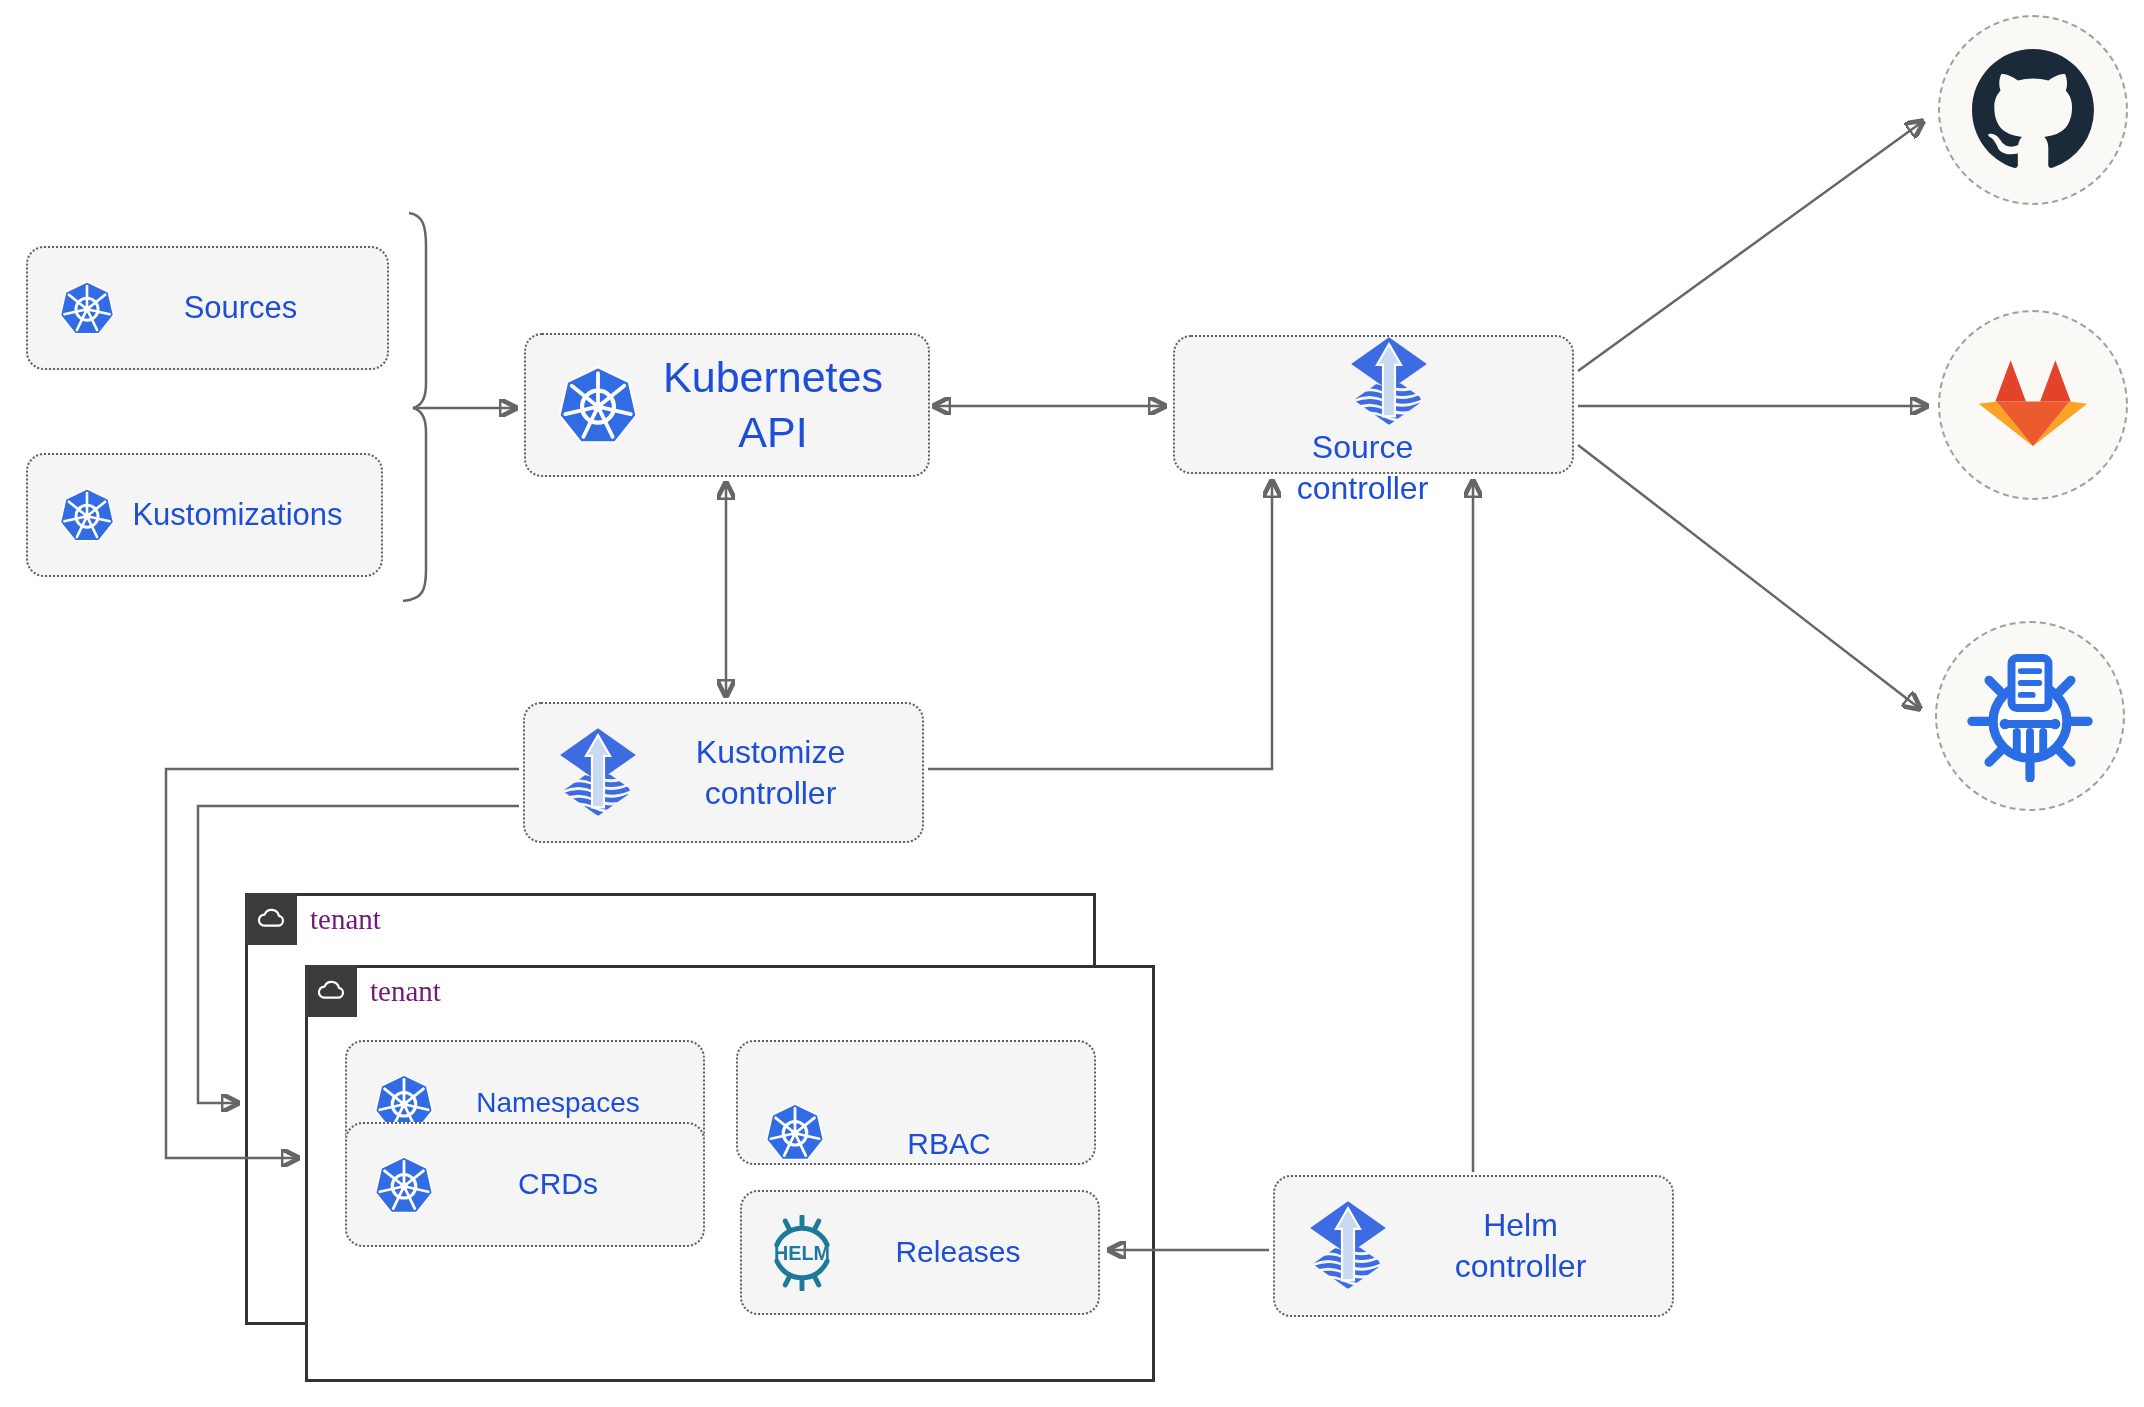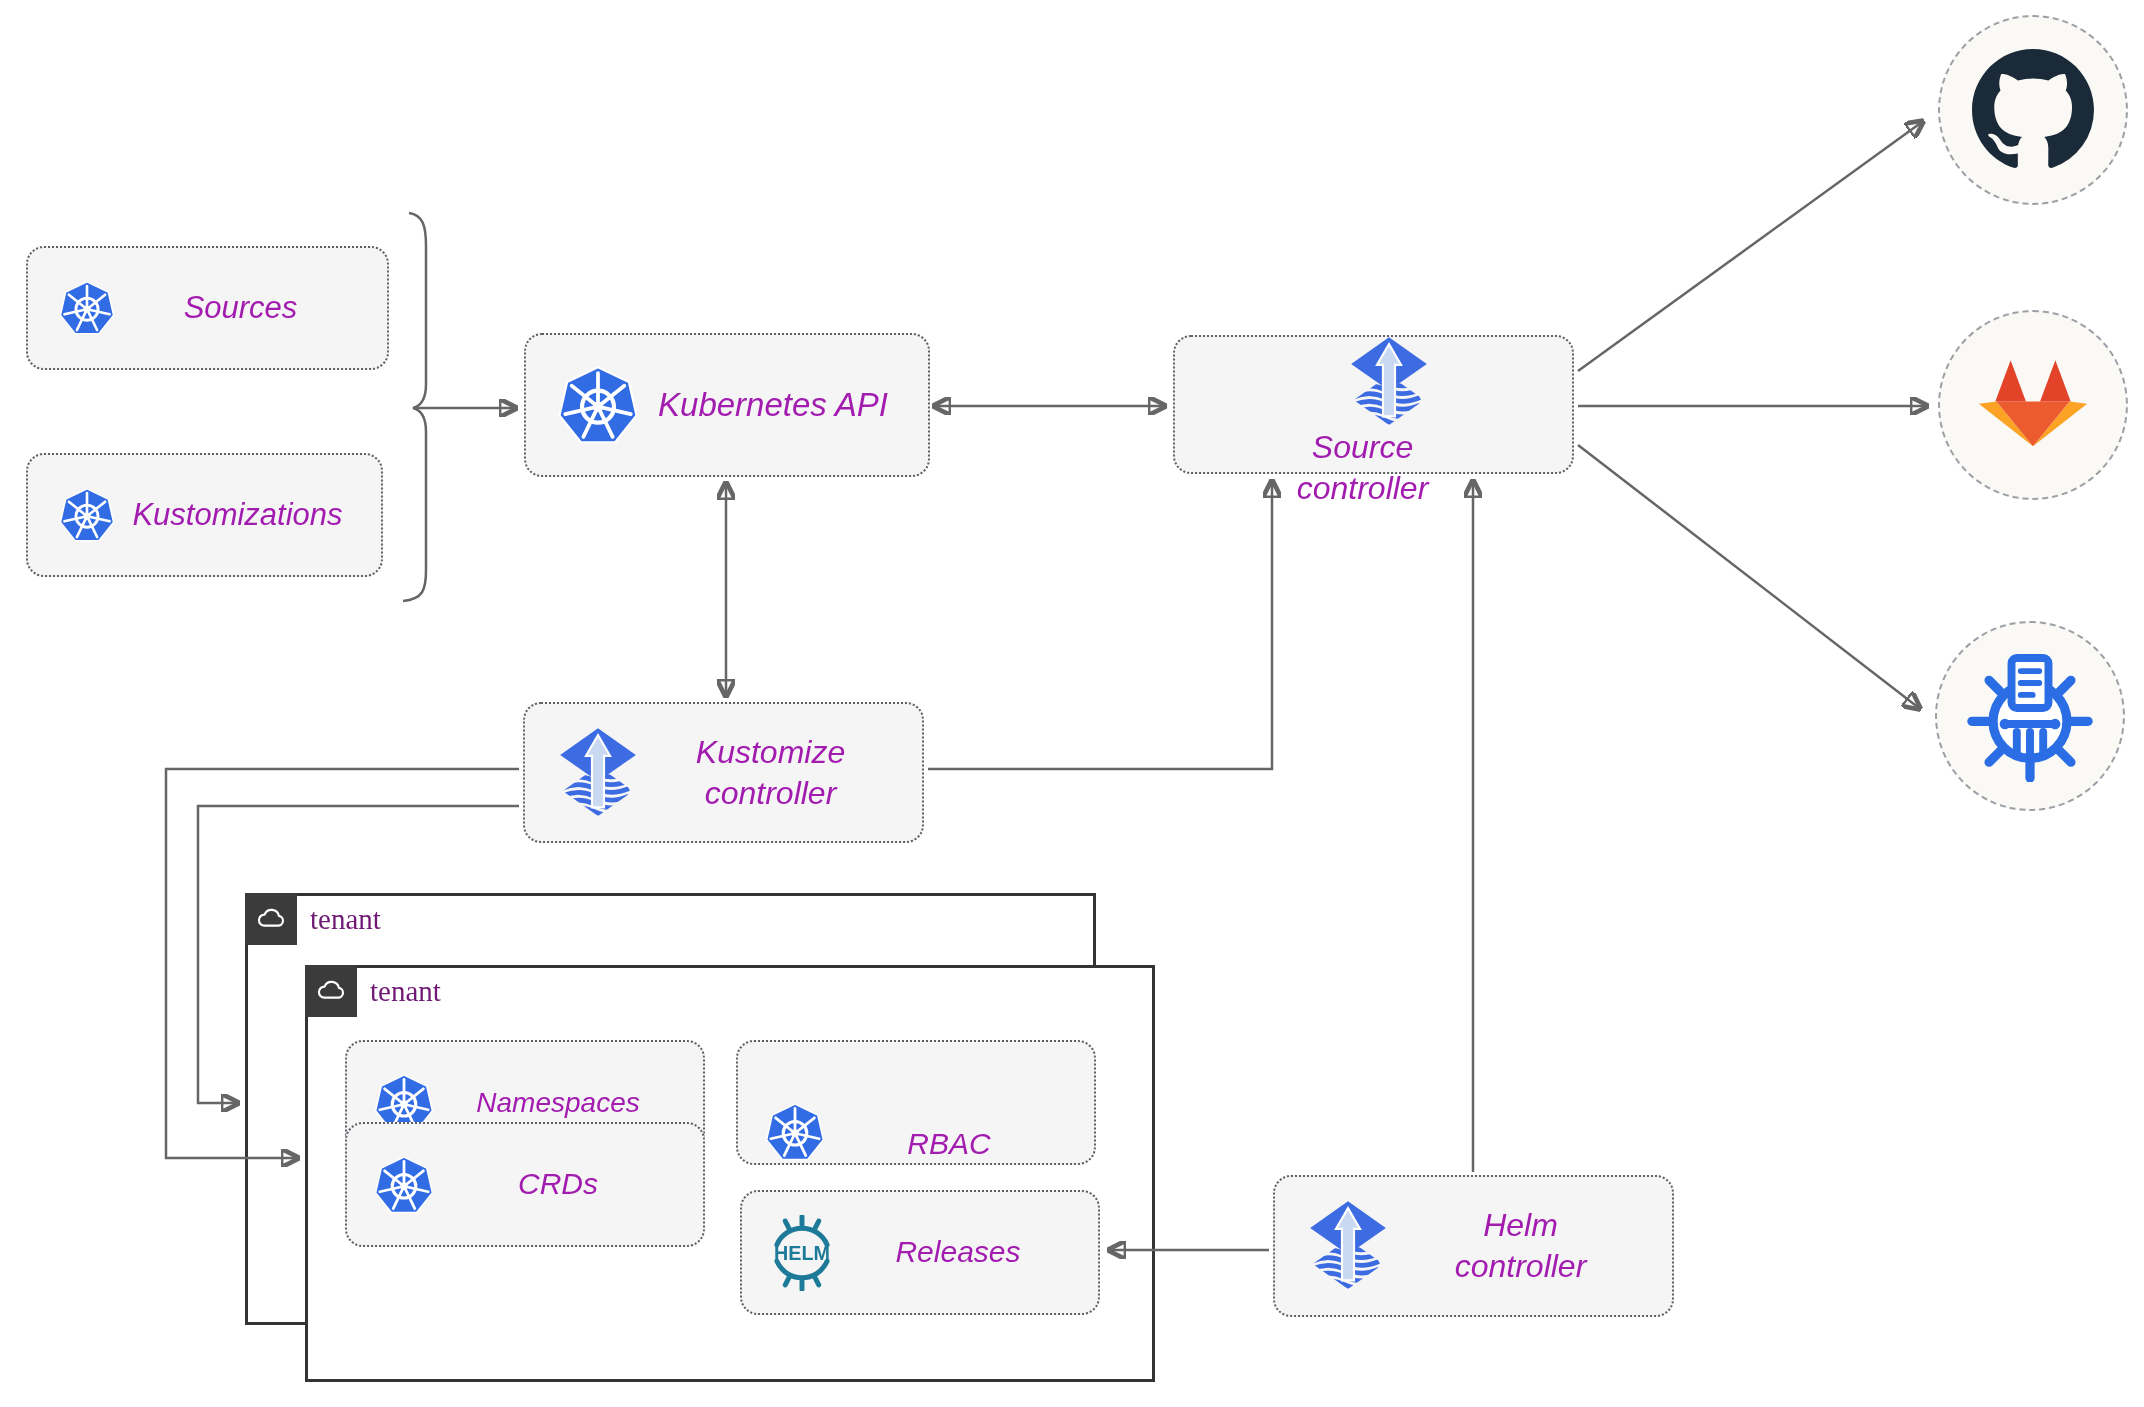--- a/index.html
+++ b/index.html
@@ -10,22 +10,22 @@
     --ep-fill:#faf9f5; --ep-border:#9aa0a6;
   }
   html,body{margin:0;padding:0;background:#ffffff;}
   body{font-family:"Liberation Sans","DejaVu Sans",sans-serif;}
   #canvas{position:relative;width:2144px;height:1407px;background:#fff;overflow:hidden;}
 
   .node{position:absolute;display:flex;align-items:center;
         background:var(--node-fill);border:2.5px dotted var(--node-border);
         border-radius:18px;box-sizing:border-box;}
   .node .nicon{flex:0 0 auto;margin-left:30px;display:flex;align-items:center;}
-  .node .nlabel{flex:1 1 auto;text-align:center;font-size:31px;color:#a21caf;
-        white-space:pre-line;line-height:1.28;padding-right:22px;font-style:italic;}
+  .node .nlabel{flex:1 1 auto;text-align:center;font-size:31px;color:#1d4ed8;
+        white-space:pre-line;line-height:1.28;padding-right:22px;}
 
   .tenant{position:absolute;background:#ffffff;border:3px solid var(--tenant-border);
         box-sizing:border-box;}
   .tenant-tag{position:absolute;top:-3px;left:-3px;width:52px;height:52px;
         background:var(--tenant-bg);display:flex;align-items:center;justify-content:center;}
   .tenant-name{position:absolute;top:-3px;left:62px;height:52px;display:flex;
         align-items:center;font-size:29px;color:#701a75;font-family:Liberation Serif, serif;}
 
   .endpoint{position:absolute;width:190px;height:190px;border-radius:50%;
         background:var(--ep-fill);border:2px dashed var(--ep-border);
@@ -168,21 +168,21 @@
       </span>
     <span class="nlabel">Kustomizations</span>
   </div>
 
   <div class="node z-node" style="left:524px;top:333px;width:406px;height:144px;">
     <span class="nicon">
       <svg width="84" height="84">
           <use href="#sym-k8s"></use>
         </svg>
       </span>
-    <span class="nlabel" style="font-size:33px">Kubernetes API</span>
+    <span class="nlabel" style="font-size:43px">Kubernetes API</span>
   </div>
 
   <div class="node z-node" style="left:1173px;top:335px;width:401px;height:139px;flex-direction:column;">
     <span class="nicon">
       <svg width="86" height="90">
           <use href="#sym-flux"></use>
         </svg>
       </span>
     <span class="nlabel" style="font-size:32px">Source
 controller</span>

